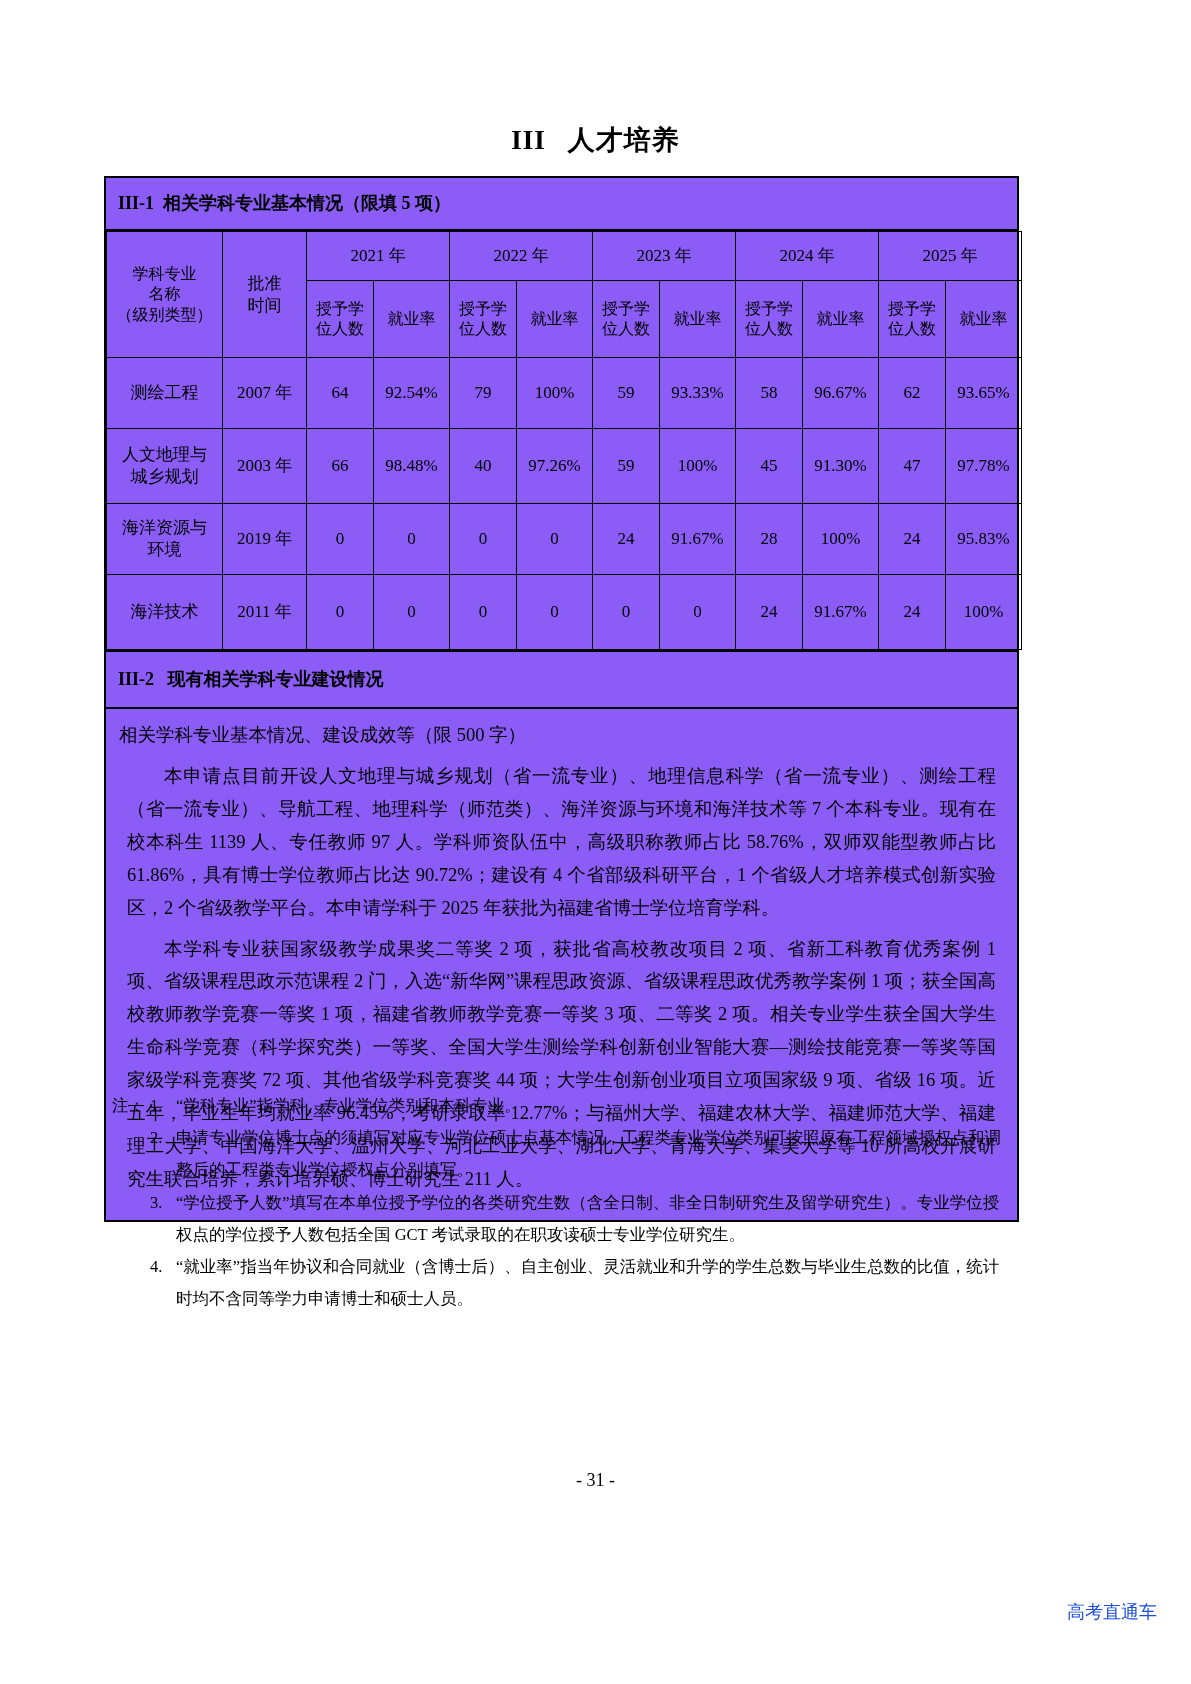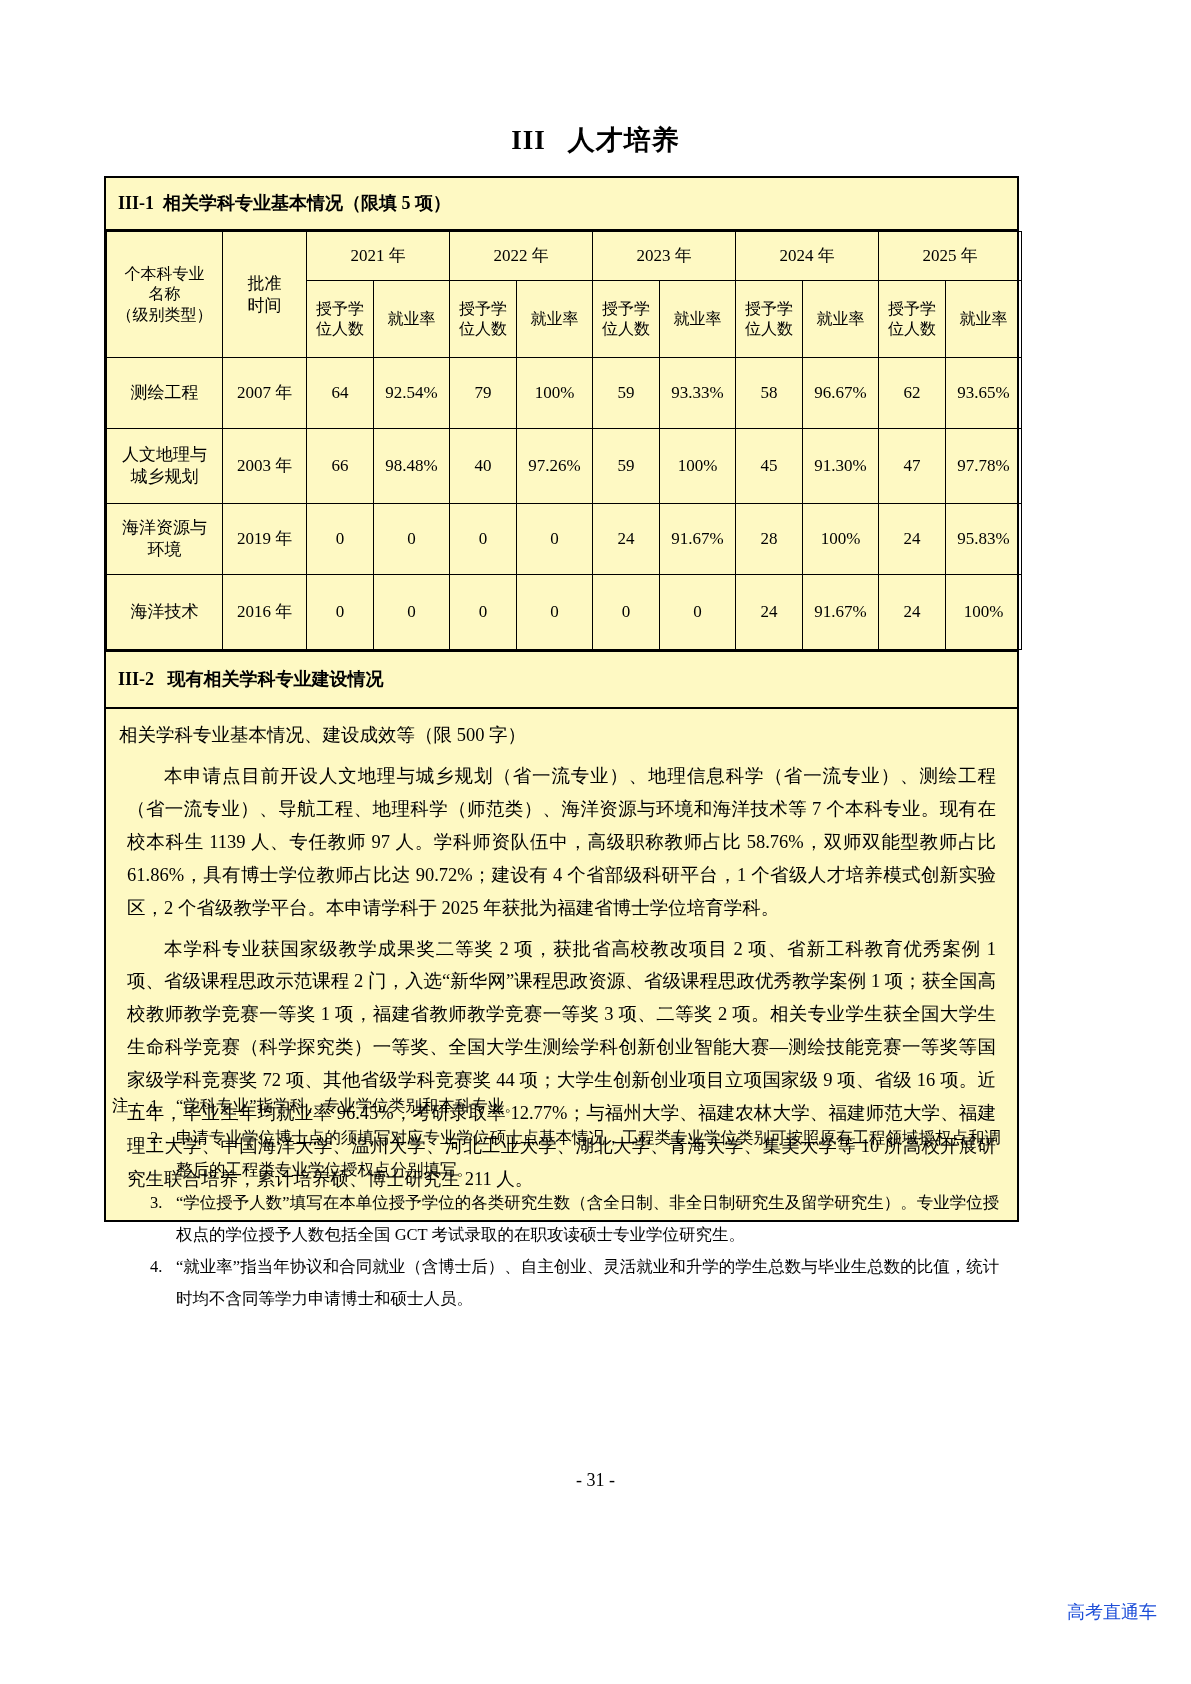--- a/index.html
+++ b/index.html
@@ -36,21 +36,21 @@
   .doc-title .numeral { margin-right: 22px; }
 
   
   .frame {
     position: absolute;
     left: 104px;
     top: 176px;
     width: 915px;
     border: 2.5px solid #000;
     box-sizing: border-box;
-    background: #fef9c3;
+    background: #8b5cf6;
   }
   .band {
     border-bottom: 2.5px solid #000;
     padding: 12px 0 12px 12px;
     font-size: 18px;
     font-weight: bold;
     line-height: 1.5;
   }
   .band .small { font-weight: bold; }
   .band-2 { padding: 14px 16px 14px 12px; border-top: 0; }
@@ -154,21 +154,21 @@
         <col class="col-num">
           <col class="col-rate">
         <col class="col-num">
           <col class="col-rate">
         <col class="col-num">
           <col class="col-rate">
       </colgroup>
       <tbody>
         <tr class="hdr-top">
           <td rowspan="2" class="hdr-name-cell">
-            <div>个本科专业</div>
+            <div>学科专业</div>
             <div>名称</div>
             <div>（级别类型）</div>
           </td>
           <td rowspan="2" class="two-line">
             <div>批准</div>
             <div>时间</div>
           </td>
           <td colspan="2" class="nowrap">2021 年</td>
           <td colspan="2" class="nowrap">2022 年</td>
           <td colspan="2" class="nowrap">2023 年</td>
@@ -253,21 +253,21 @@
           <td>28</td>
           <td>100%</td>
           <td>24</td>
           <td>95.83%</td>
         </tr>
 
         <tr class="data tall">
           <td>
             <div>海洋技术</div>
           </td>
-          <td>2016 年</td>
+          <td>2011 年</td>
           <td>0</td>
           <td>0</td>
           <td>0</td>
           <td>0</td>
           <td>0</td>
           <td>0</td>
           <td>24</td>
           <td>91.67%</td>
           <td>24</td>
           <td>100%</td>

